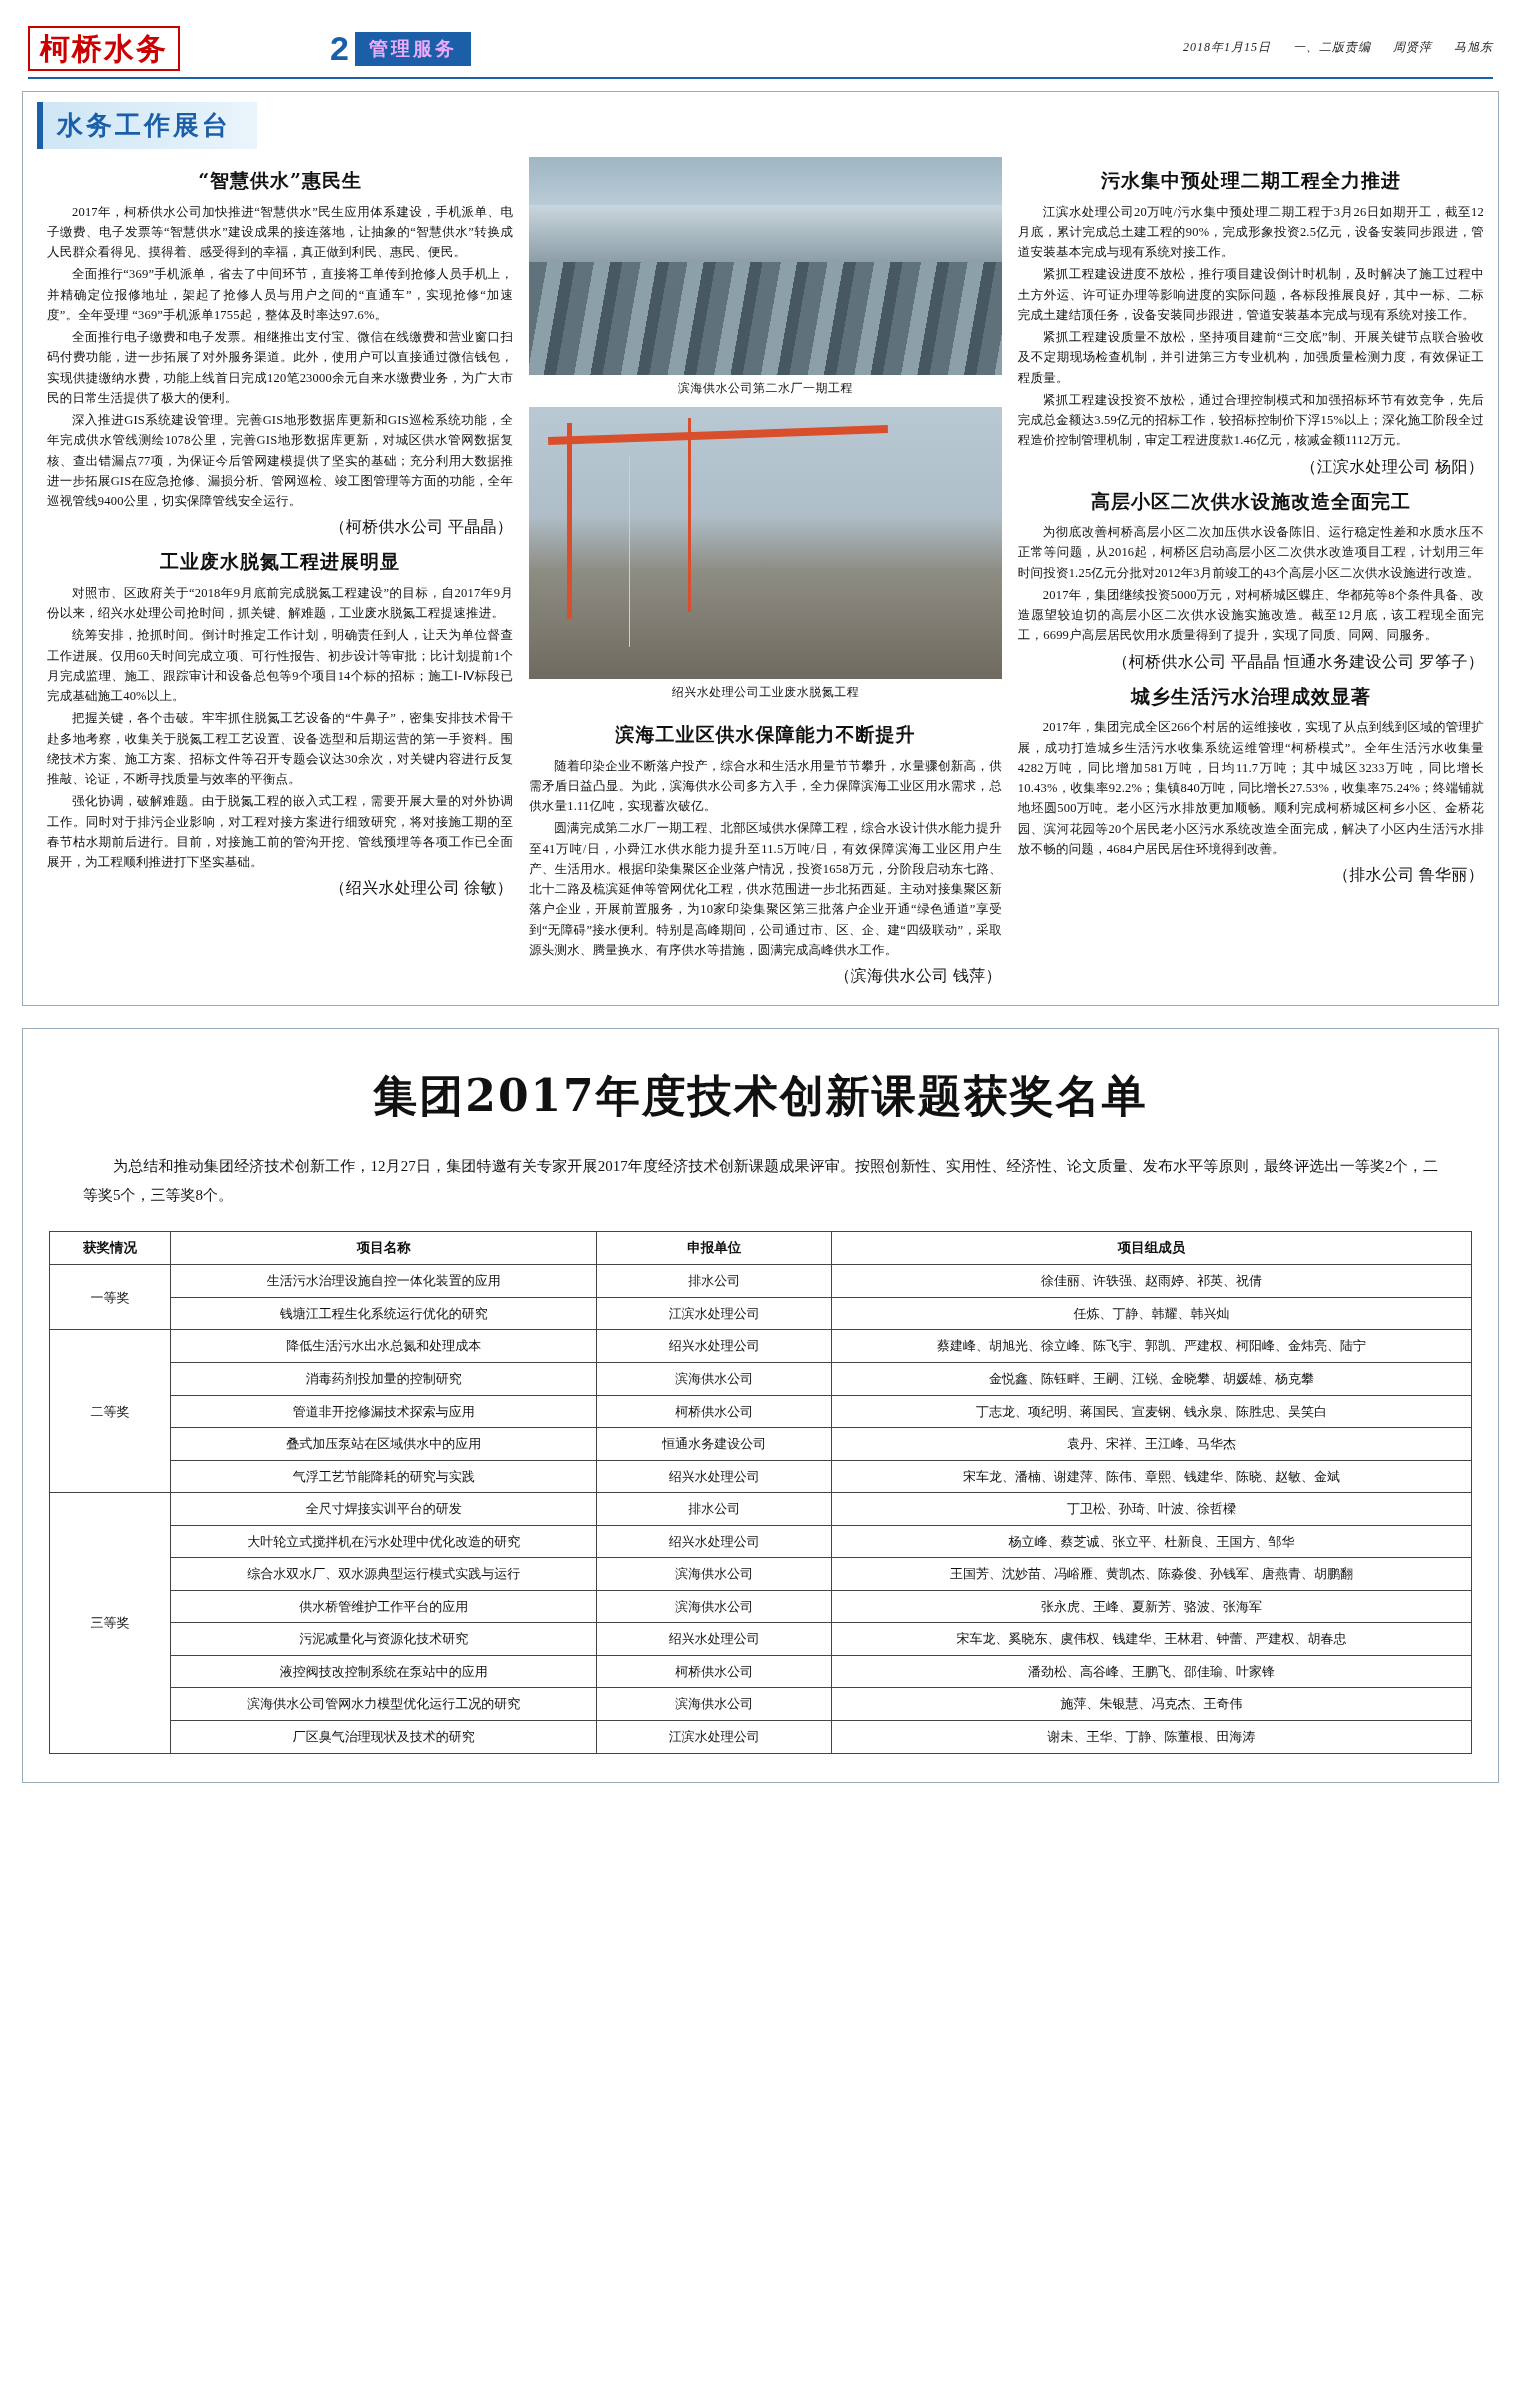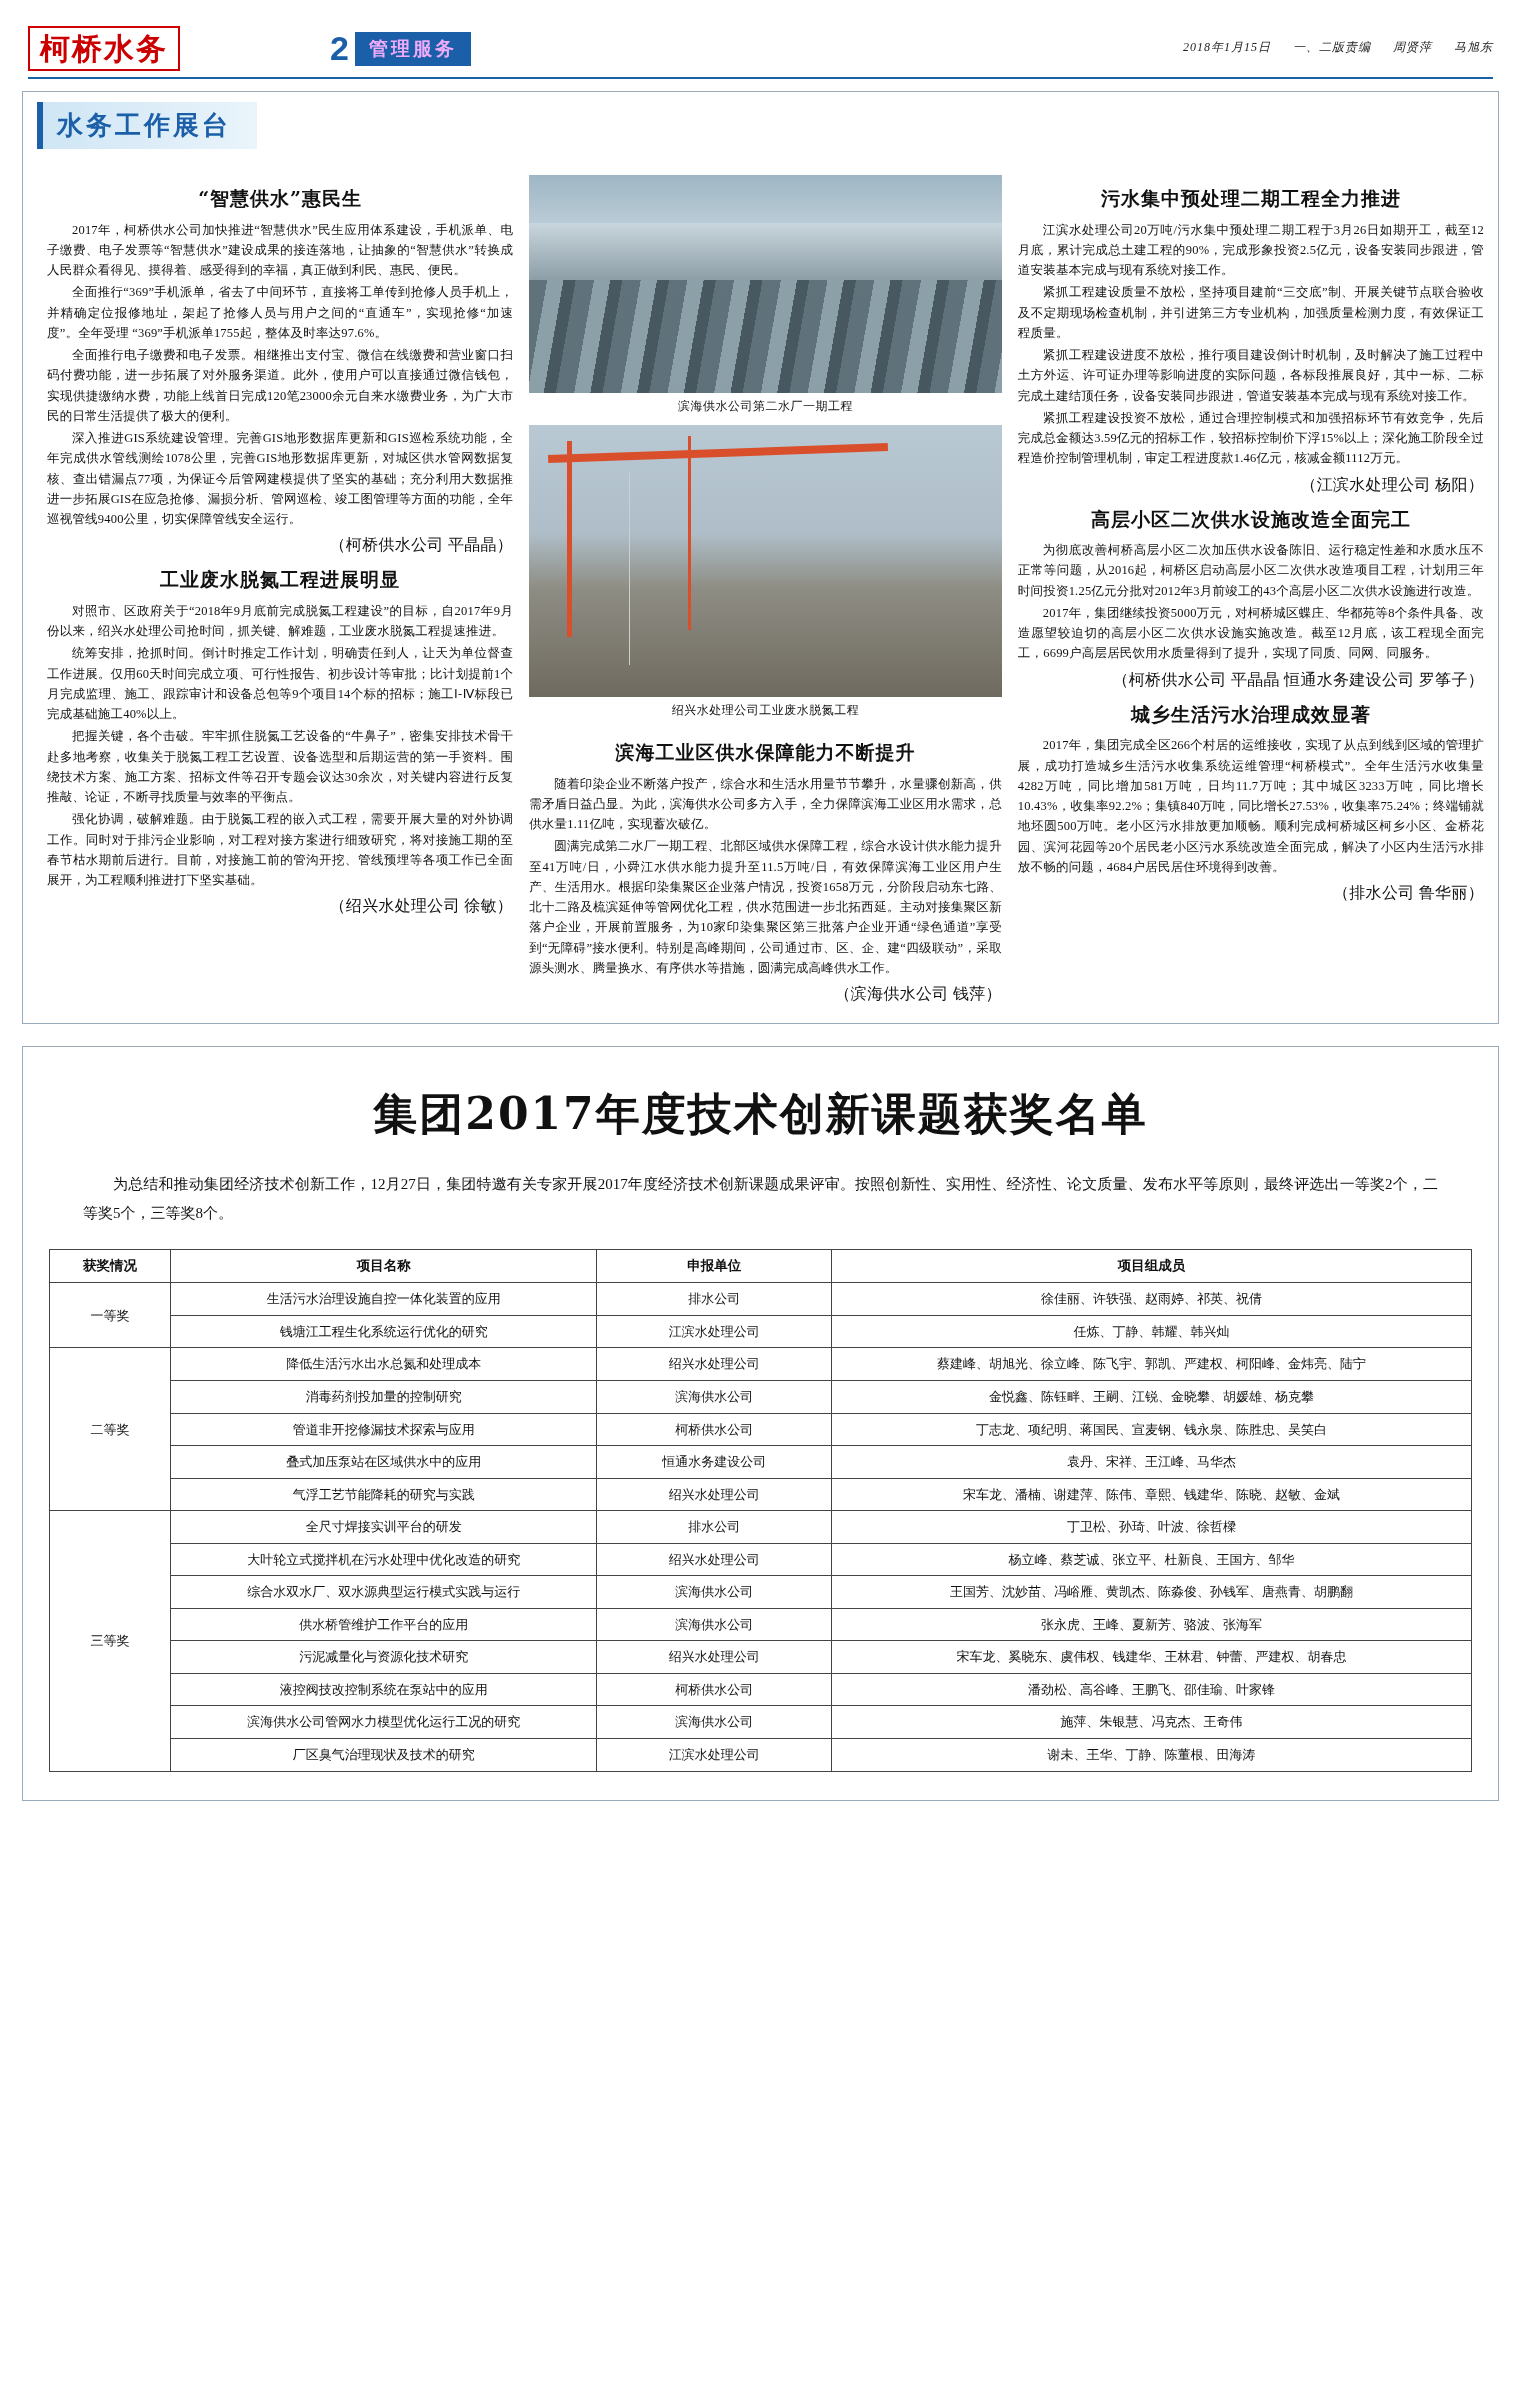--- a/index.html
+++ b/index.html
@@ -38,21 +38,21 @@
   .mast-rule { border-bottom:2px solid #1a5fa8; margin:0 28px; }
 
   
   .main-box {
     margin:12px 22px 0 22px; border:1px solid #9ab; padding:10px 14px 14px 14px;
     box-sizing:border-box;
   }
   .banner {
     display:inline-block; background:linear-gradient(to right,#cfe6f5,#eaf4fb);
     border-left:6px solid #1a5fa8;
-    padding:6px 26px 6px 14px; margin-bottom:26px;
+    padding:6px 26px 6px 14px; margin-bottom:8px;
   }
   .banner-text {
     font-family:"DejaVu Serif", serif; font-weight:bold; font-size:26px;
     color:#1a5fa8; letter-spacing:3px;
   }
 
   .cols { display:flex; gap:16px;margin-left:10px; }
   .col { width:33.33%; }
   .col-mid { width:33.8%; }
 
@@ -173,22 +173,22 @@
 
         <h2 class="art-title">滨海工业区供水保障能力不断提升</h2>
         <p class="body">随着印染企业不断落户投产，综合水和生活水用量节节攀升，水量骤创新高，供需矛盾日益凸显。为此，滨海供水公司多方入手，全力保障滨海工业区用水需求，总供水量1.11亿吨，实现蓄次破亿。</p>
         <p class="body">圆满完成第二水厂一期工程、北部区域供水保障工程，综合水设计供水能力提升至41万吨/日，小舜江水供水能力提升至11.5万吨/日，有效保障滨海工业区用户生产、生活用水。根据印染集聚区企业落户情况，投资1658万元，分阶段启动东七路、北十二路及梳滨延伸等管网优化工程，供水范围进一步北拓西延。主动对接集聚区新落户企业，开展前置服务，为10家印染集聚区第三批落户企业开通“绿色通道”享受到“无障碍”接水便利。特别是高峰期间，公司通过市、区、企、建“四级联动”，采取源头测水、腾量换水、有序供水等措施，圆满完成高峰供水工作。</p>
         <p class="sign">（滨海供水公司  钱萍）</p>
       </div>
 
       <div class="col">
         <h2 class="art-title">污水集中预处理二期工程全力推进</h2>
         <p class="body">江滨水处理公司20万吨/污水集中预处理二期工程于3月26日如期开工，截至12月底，累计完成总土建工程的90%，完成形象投资2.5亿元，设备安装同步跟进，管道安装基本完成与现有系统对接工作。</p>
+        <p class="body">紧抓工程建设进度不放松，推行项目建设倒计时机制，及时解决了施工过程中土方外运、许可证办理等影响进度的实际问题，各标段推展良好，其中一标、二标完成土建结顶任务，设备安装同步跟进，管道安装基本完成与现有系统对接工作。</p>
         <p class="body">紧抓工程建设质量不放松，坚持项目建前“三交底”制、开展关键节点联合验收及不定期现场检查机制，并引进第三方专业机构，加强质量检测力度，有效保证工程质量。</p>
-        <p class="body">紧抓工程建设进度不放松，推行项目建设倒计时机制，及时解决了施工过程中土方外运、许可证办理等影响进度的实际问题，各标段推展良好，其中一标、二标完成土建结顶任务，设备安装同步跟进，管道安装基本完成与现有系统对接工作。</p>
         <p class="body">紧抓工程建设投资不放松，通过合理控制模式和加强招标环节有效竞争，先后完成总金额达3.59亿元的招标工作，较招标控制价下浮15%以上；深化施工阶段全过程造价控制管理机制，审定工程进度款1.46亿元，核减金额1112万元。</p>
         <p class="sign">（江滨水处理公司  杨阳）</p>
 
         <h2 class="art-title">高层小区二次供水设施改造全面完工</h2>
         <p class="body">为彻底改善柯桥高层小区二次加压供水设备陈旧、运行稳定性差和水质水压不正常等问题，从2016起，柯桥区启动高层小区二次供水改造项目工程，计划用三年时间投资1.25亿元分批对2012年3月前竣工的43个高层小区二次供水设施进行改造。</p>
         <p class="body">2017年，集团继续投资5000万元，对柯桥城区蝶庄、华都苑等8个条件具备、改造愿望较迫切的高层小区二次供水设施实施改造。截至12月底，该工程现全面完工，6699户高层居民饮用水质量得到了提升，实现了同质、同网、同服务。</p>
         <p class="sign">（柯桥供水公司  平晶晶  恒通水务建设公司  罗筝子）</p>
 
         <h2 class="art-title">城乡生活污水治理成效显著</h2>
         <p class="body">2017年，集团完成全区266个村居的运维接收，实现了从点到线到区域的管理扩展，成功打造城乡生活污水收集系统运维管理“柯桥模式”。全年生活污水收集量4282万吨，同比增加581万吨，日均11.7万吨；其中城区3233万吨，同比增长10.43%，收集率92.2%；集镇840万吨，同比增长27.53%，收集率75.24%；终端铺就地坯圆500万吨。老小区污水排放更加顺畅。顺利完成柯桥城区柯乡小区、金桥花园、滨河花园等20个居民老小区污水系统改造全面完成，解决了小区内生活污水排放不畅的问题，4684户居民居住环境得到改善。</p>

